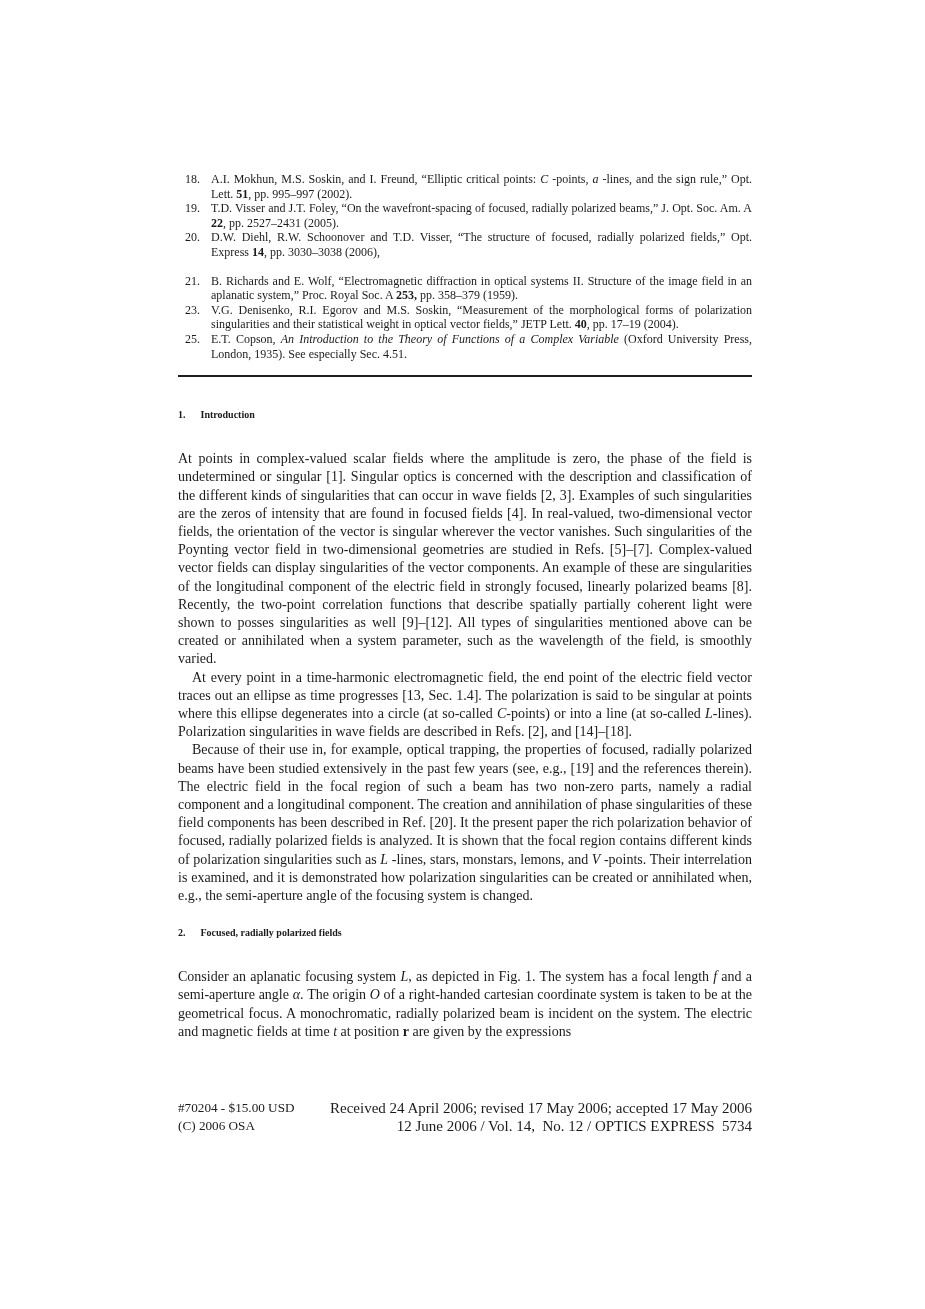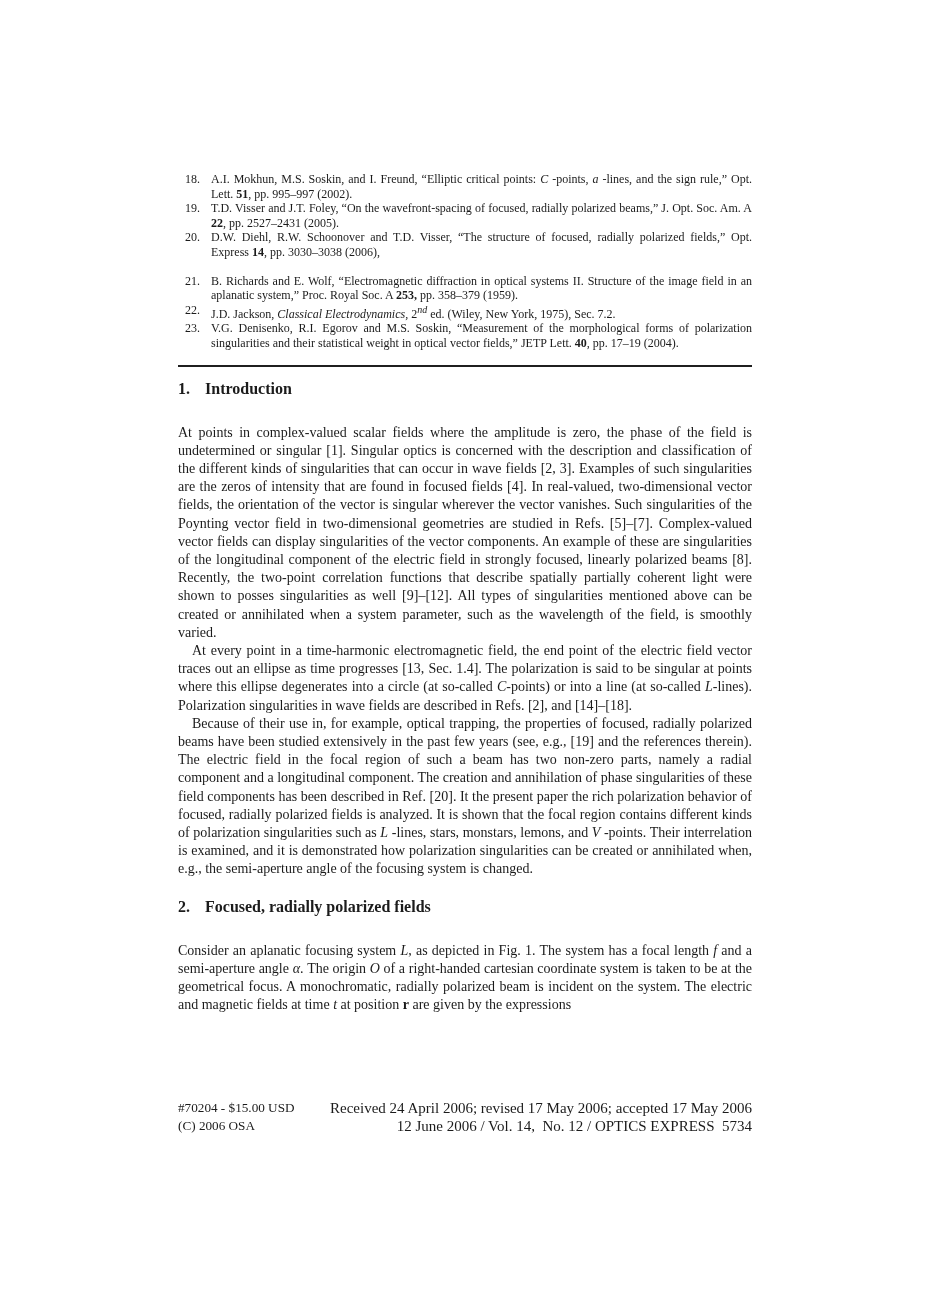--- a/index.html
+++ b/index.html
@@ -39,23 +39,23 @@
   }
   
   .rule {
     border: none;
     border-top: 2px solid #1f1f1f;
     margin: 14px 0 0 0;
     width: 574px;
   }
   
   .sec-heading {
-    font-size: 16px;
+    font-size: 10px;
     font-weight: bold;
-    margin: 12px 0 0 0;
+    margin: 28px 0 0 0;
     line-height: 19px;
   }
   .sec-heading .sec-num { margin-right: 15px; }
   .sec-heading.second { margin-top: 18px; }
   
   .body {
     font-size: 14px;
     line-height: 18.2px;
     text-align: justify;
     margin: 0;
@@ -100,26 +100,26 @@
       </li>
       <li class="ref">
         <span class="ref-num">20.</span>
         <span class="ref-text">D.W. Diehl, R.W. Schoonover and T.D. Visser, “The structure of focused, radially polarized fields,” Opt. Express <b>14</b>, pp. 3030–3038 (2006),</span>
       </li>
       <li class="ref ref-gap">
         <span class="ref-num">21.</span>
         <span class="ref-text">B. Richards and E. Wolf, “Electromagnetic diffraction in optical systems II. Structure of the image field in an aplanatic system,” Proc. Royal Soc. A <b>253,</b> pp. 358–379 (1959).</span>
       </li>
       <li class="ref">
-        <span class="ref-num">22.</span>
-        <span class="ref-text">J.D. Jackson, <i>Classical Electrodynamics</i>, 2<sup><i>nd</i></sup> ed. (Wiley, New York, 1975), Sec. 7.2.</span>
+        <span class="ref-num">23.</span>
+        <span class="ref-text">V.G. Denisenko, R.I. Egorov and M.S. Soskin, “Measurement of the morphological forms of polarization singularities and their statistical weight in optical vector fields,” JETP Lett. <b>40</b>, pp. 17–19 (2004).</span>
       </li>
       <li class="ref">
-        <span class="ref-num">23.</span>
-        <span class="ref-text">V.G. Denisenko, R.I. Egorov and M.S. Soskin, “Measurement of the morphological forms of polarization singularities and their statistical weight in optical vector fields,” JETP Lett. <b>40</b>, pp. 17–19 (2004).</span>
+        <span class="ref-num">25.</span>
+        <span class="ref-text">E.T. Copson, <i>An Introduction to the Theory of Functions of a Complex Variable</i> (Oxford University Press, London, 1935). See especially Sec. 4.51.</span>
       </li>
     </ol>
 
     <hr class="rule">
 
     <h2 class="sec-heading">
       <span class="sec-num">1.</span><span>Introduction</span>
     </h2>
 
     <p class="body first">At points in complex-valued scalar fields where the amplitude is zero, the phase of the field is undetermined or singular [1]. Singular optics is concerned with the description and classification of the different kinds of singularities that can occur in wave fields [2, 3]. Examples of such singularities are the zeros of intensity that are found in focused fields [4]. In real-valued, two-dimensional vector fields, the orientation of the vector is singular wherever the vector vanishes. Such singularities of the Poynting vector field in two-dimensional geometries are studied in Refs. [5]–[7]. Complex-valued vector fields can display singularities of the vector components. An example of these are singularities of the longitudinal component of the electric field in strongly focused, linearly polarized beams [8]. Recently, the two-point correlation functions that describe spatially partially coherent light were shown to posses singularities as well [9]–[12]. All types of singularities mentioned above can be created or annihilated when a system parameter, such as the wavelength of the field, is smoothly varied.</p>

